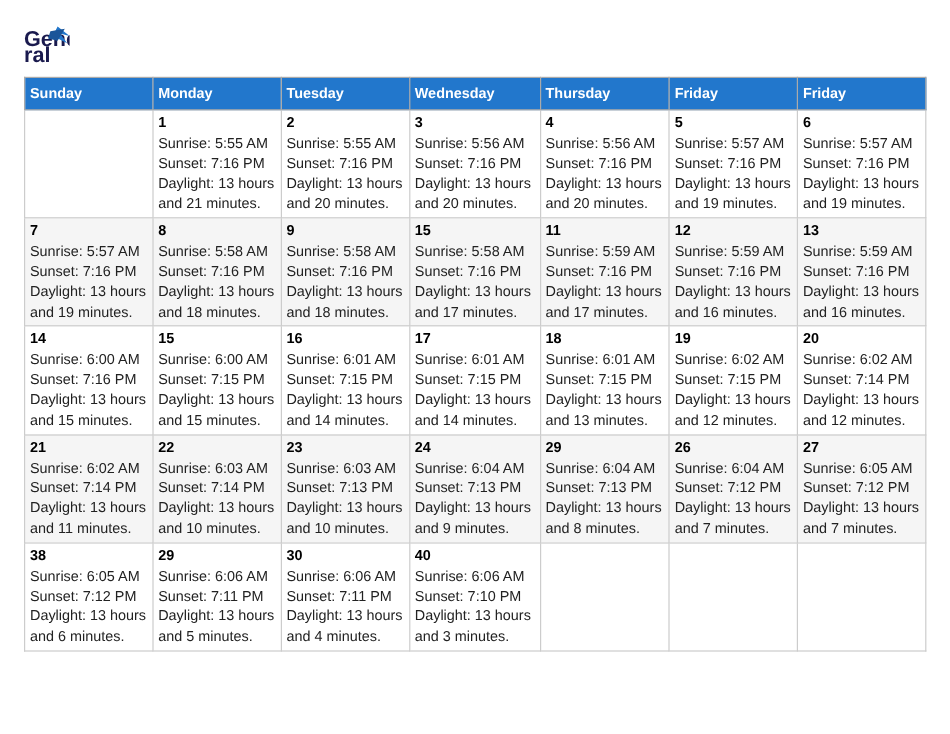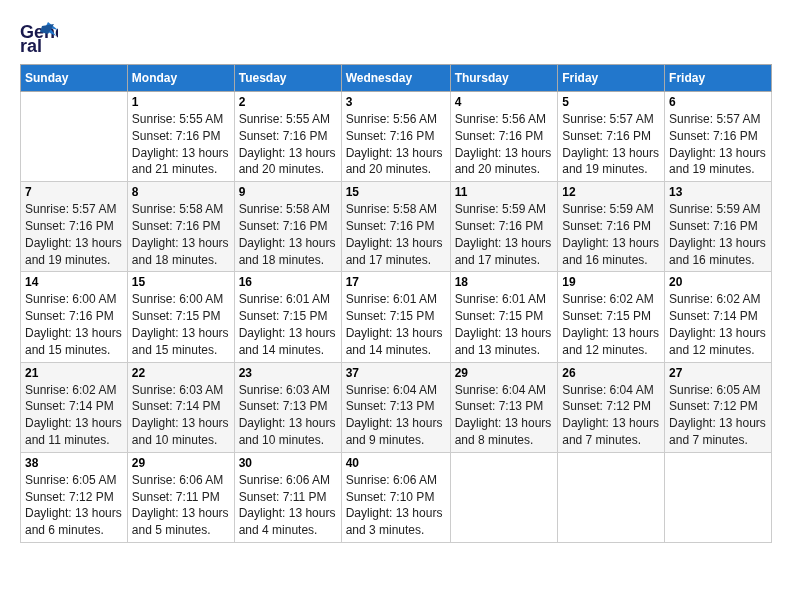--- a/index.html
+++ b/index.html
@@ -270,21 +270,21 @@
 and 10 minutes.</div>
         </td>
         <td>
           <span class="day-num">23</span>
           <div class="day-info" style="white-space: pre-line;">Sunrise: 6:03 AM
 Sunset: 7:13 PM
 Daylight: 13 hours
 and 10 minutes.</div>
         </td>
         <td>
-          <span class="day-num">37</span>
+          <span class="day-num">24</span>
           <div class="day-info" style="white-space: pre-line;">Sunrise: 6:04 AM
 Sunset: 7:13 PM
 Daylight: 13 hours
 and 9 minutes.</div>
         </td>
         <td>
           <span class="day-num">29</span>
           <div class="day-info" style="white-space: pre-line;">Sunrise: 6:04 AM
 Sunset: 7:13 PM
 Daylight: 13 hours

